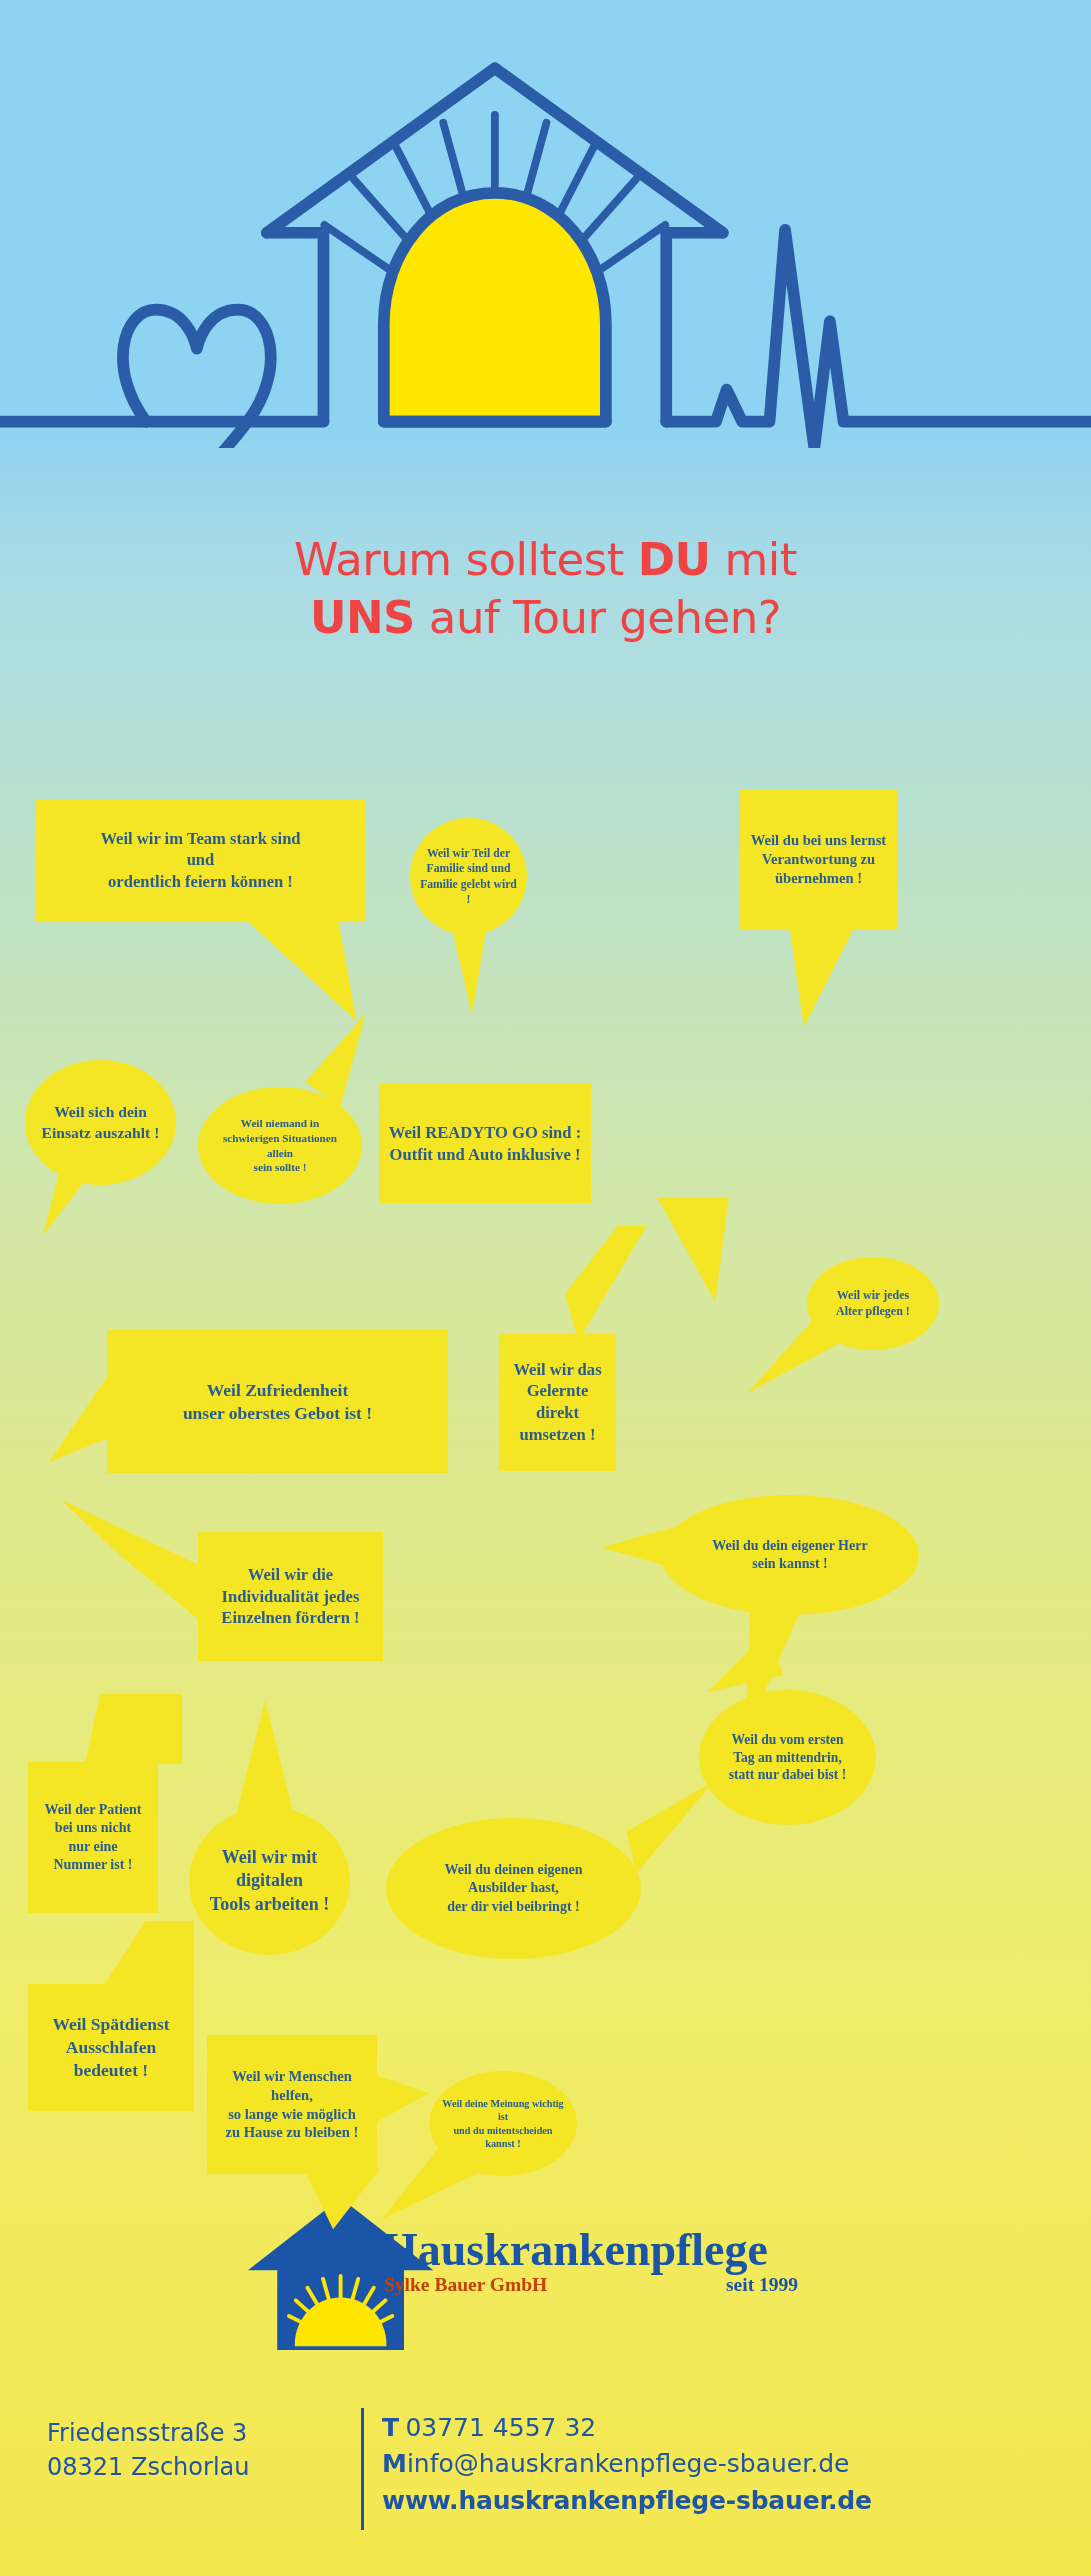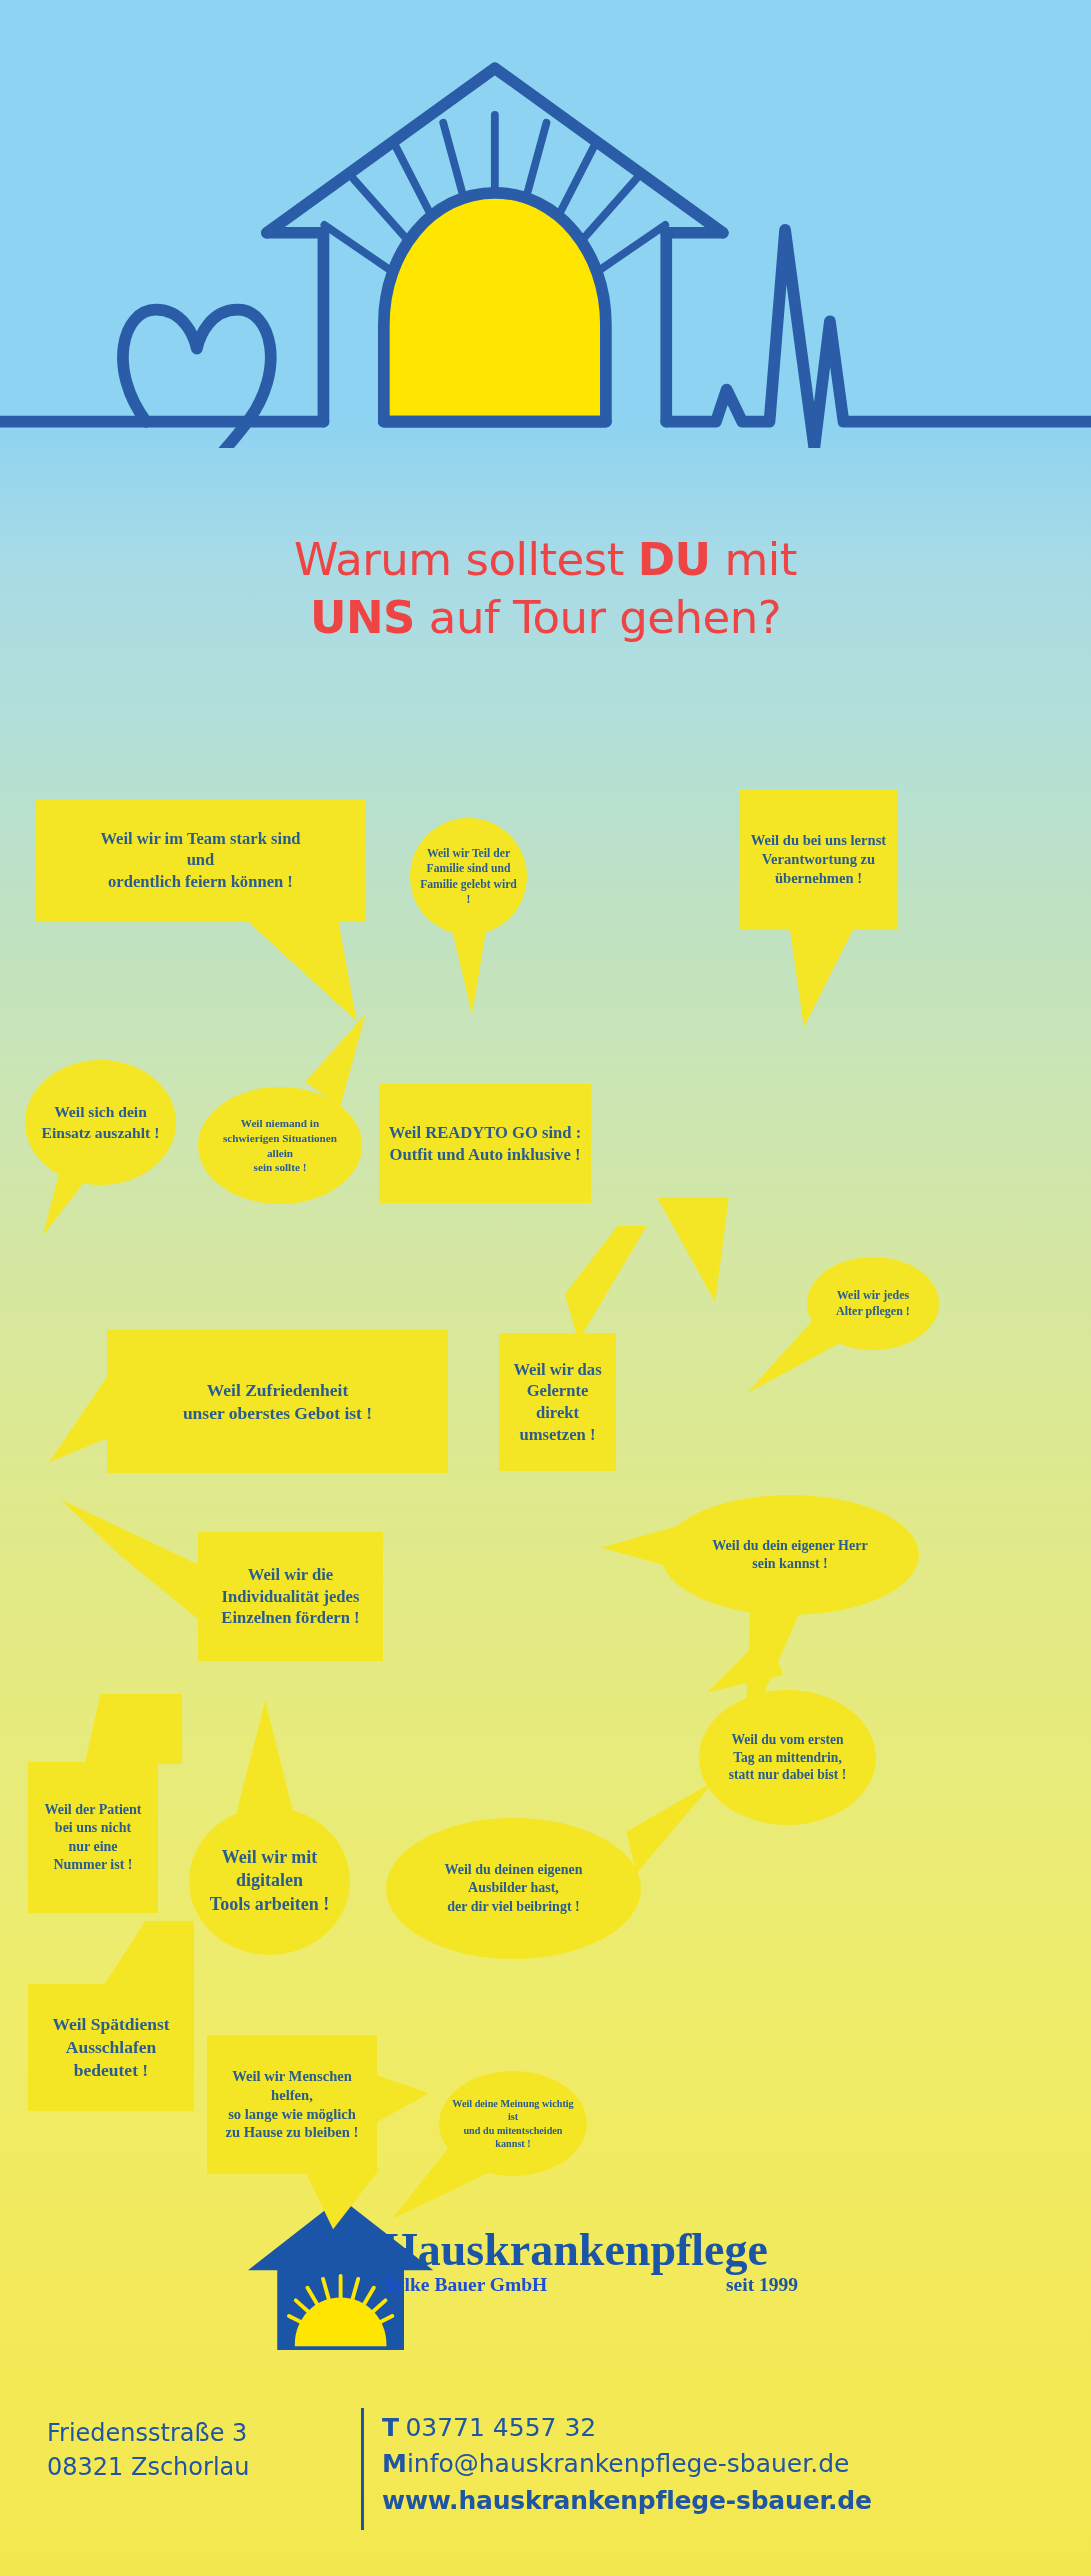--- a/index.html
+++ b/index.html
@@ -40,21 +40,21 @@
        display:flex;align-items:center;justify-content:center;line-height:1.30;}
   .bub .txt{position:relative;z-index:2;padding:0 9.7px;white-space:pre-line;}
   .rect{background:#f5e625;}
   .ell{background:#f5e625;border-radius:50%;}
   .tail{position:absolute;width:0;height:0;z-index:1;}
 
   
   .flogo{position:absolute;left:248px;top:2196px;width:585px;height:156px;}
   .fname{position:absolute;left:382px;top:2223px;color:#1a55a8;
          font-family:"Liberation Serif", serif;font-weight:700;font-size:46px;letter-spacing:0px;}
-  .fsub{position:absolute;left:384px;top:2274px;color:#1d4ed8;
+  .fsub{position:absolute;left:384px;top:2274px;color:#c2410c;
         font-family:"Liberation Serif", serif;font-weight:700;font-size:19.5px;}
   .fseit{position:absolute;left:726px;top:2274px;color:#1a55a8;
         font-family:"Liberation Serif", serif;font-weight:700;font-size:19.5px;}
 
   
   .contact{position:absolute;left:0;top:2406px;width:1091px;height:146px;
            font-family:"DejaVu Sans", sans-serif;color:#1f55a5;}
   .addr{position:absolute;left:47px;top:9.7px;width:292px;font-size:24px;line-height:1.42;}
   .vline{position:absolute;left:361px;top:2.4px;width:2.9px;height:122px;background:#1f55a5;}
   .cright{position:absolute;left:382px;top:3.9px;font-size:25px;line-height:1.46;}
@@ -257,21 +257,21 @@
       <polygon points="0,0 58,20 0,52" fill="#f5e625"></polygon>
     </svg>
     <svg class="tail" style="left:97px;top:134px;width:97px;height:68px;" viewBox="0 0 100 70">
       <polygon points="0,0 78,0 30,62" fill="#f5e625"></polygon>
     </svg>
     <div class="txt">Weil wir Menschen helfen,
 so lange wie möglich
 zu Hause zu bleiben !</div>
   </div>
 
-  <div class="bub ell" style="left:439px;top:2071px;width:148px;height:105px;font-size:10.2px;">
+  <div class="bub ell" style="left:429px;top:2071px;width:148px;height:105px;font-size:10.2px;">
     <svg class="tail" style="left:-47px;top:55px;width:107px;height:97px;" viewBox="0 0 110 100">
       <polygon points="76,0 100,48 0,96" fill="#f5e625"></polygon>
     </svg>
     <div class="txt">Weil deine Meinung wichtig ist
 und du mitentscheiden
 kannst !</div>
   </div>
 
   <div class="flogo">
     <svg width="195" height="161" viewBox="0 0 200 165">

